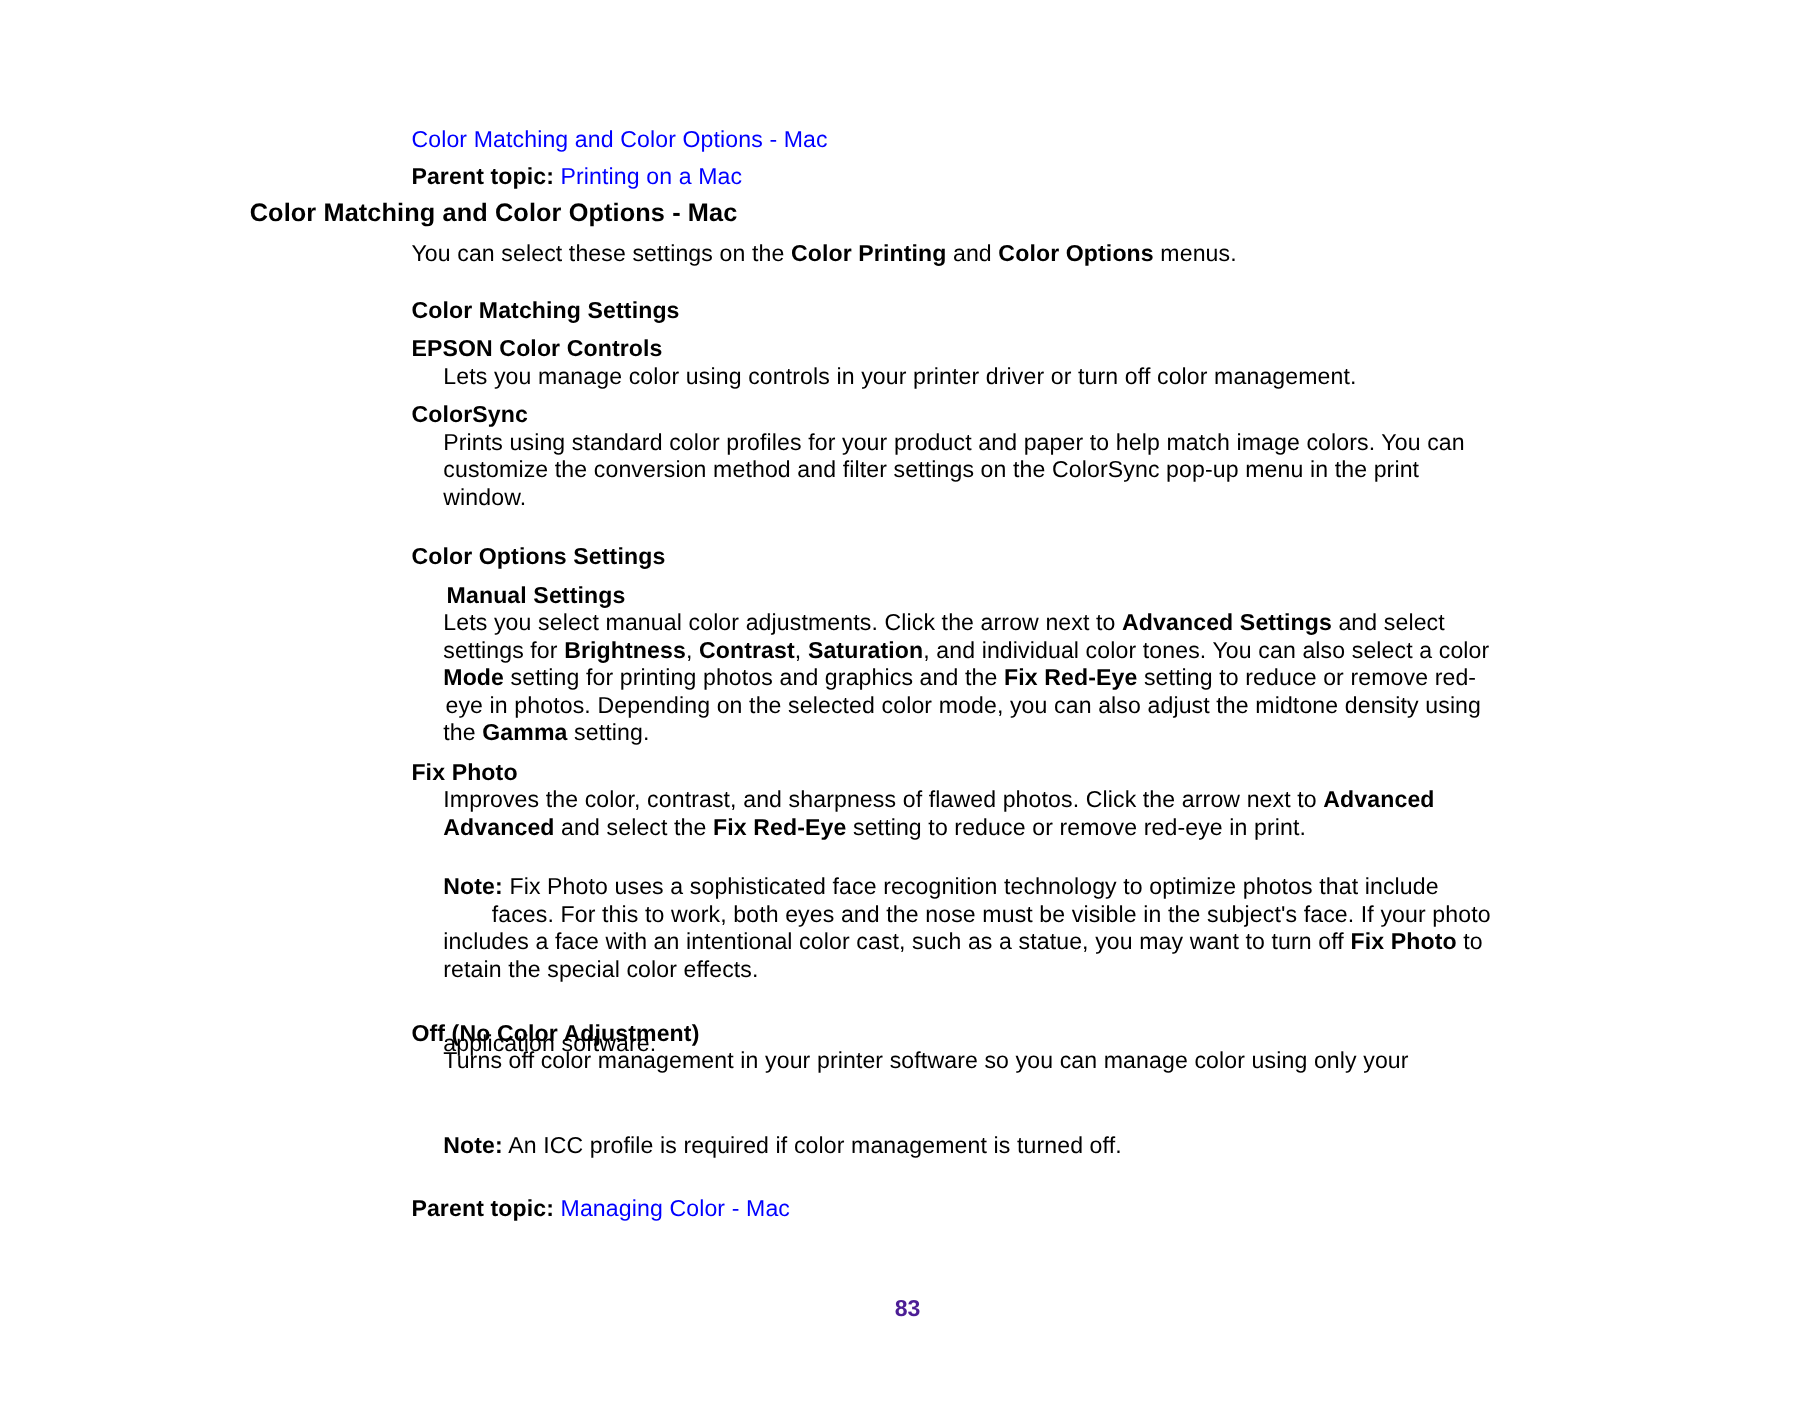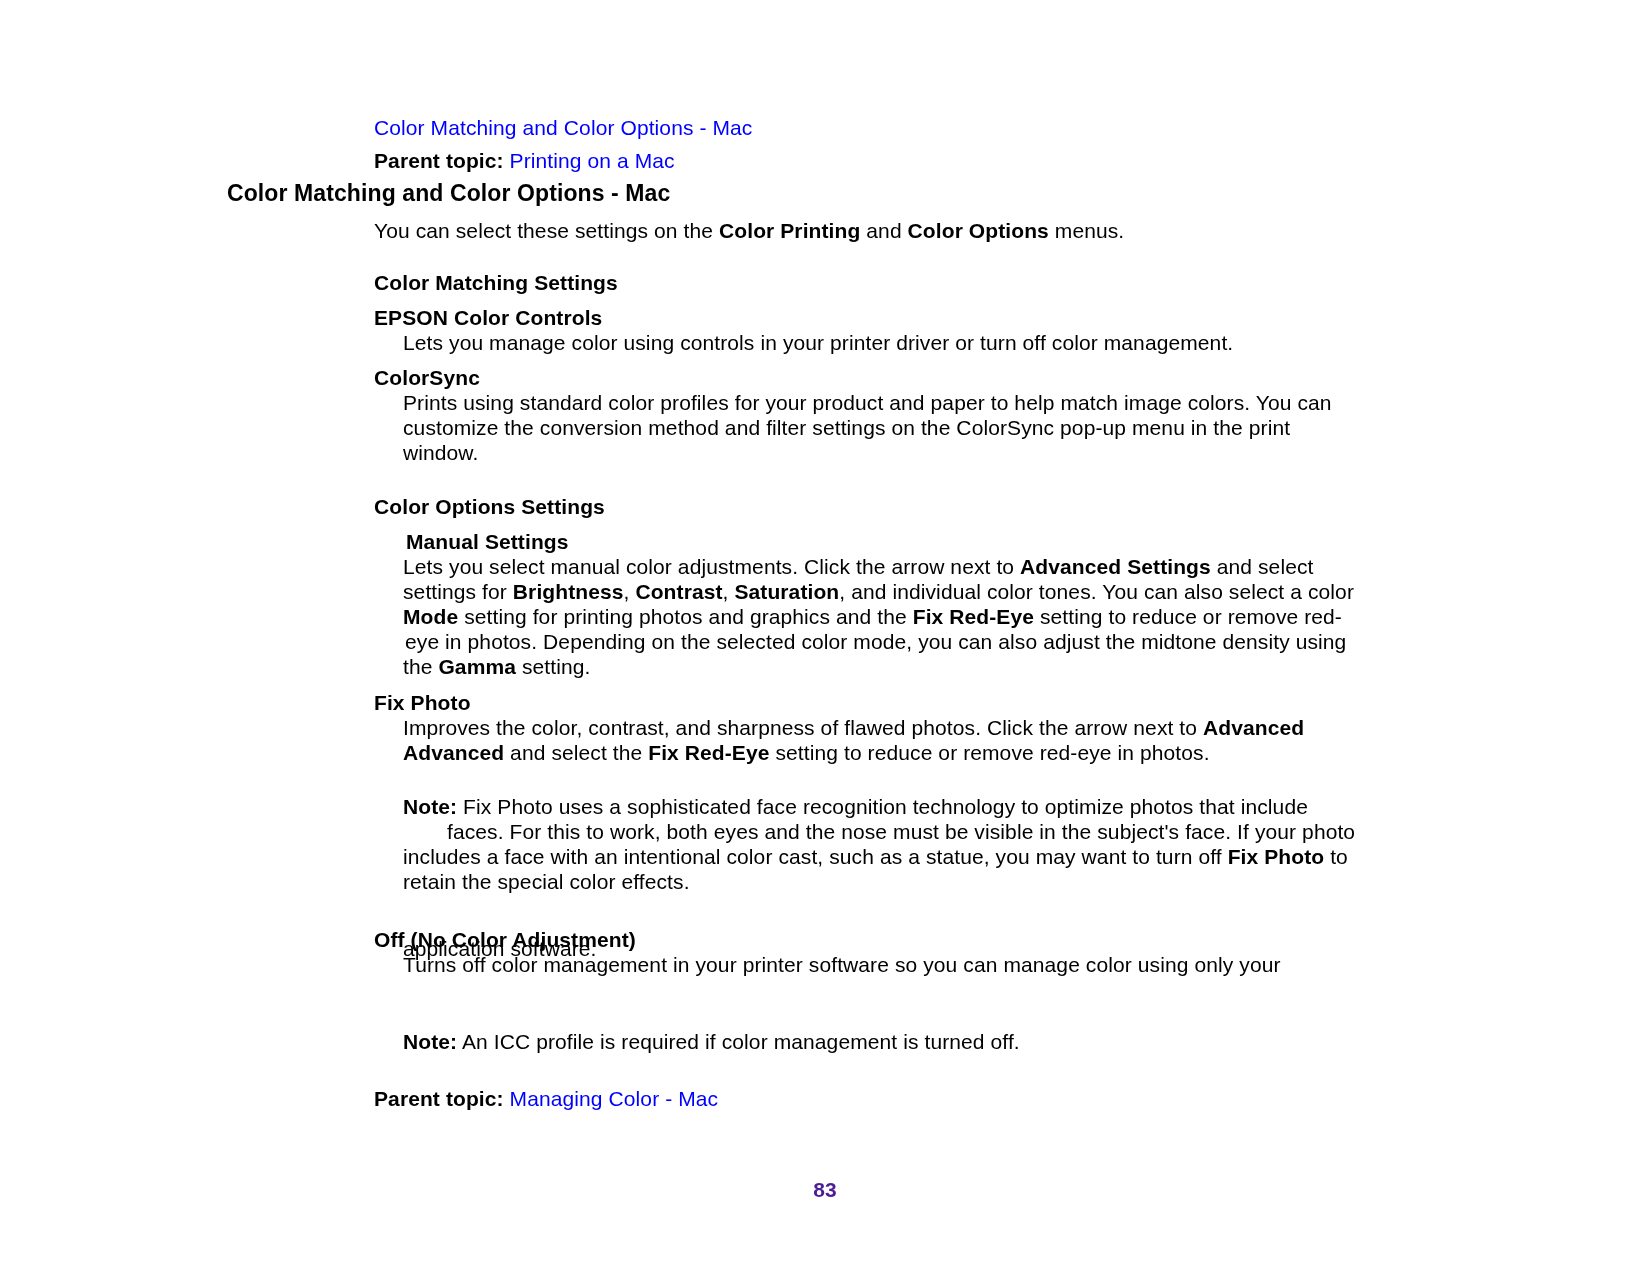--- a/index.html
+++ b/index.html
@@ -49,21 +49,21 @@
       <div class="line" style="left: 403px; top: 440px;"><span>window.</span></div>
       <div class="line" style="left: 374px; top: 494px;"><span class="b">Color Options Settings</span></div>
       <div class="line" style="left: 374px; top: 529px; margin-left: 32px;"><span class="b">Manual Settings</span></div>
       <div class="line" style="left: 403px; top: 554px;"><span>Lets you select manual color adjustments. Click the arrow next to </span><span class="b">Advanced Settings</span><span> and select</span></div>
       <div class="line" style="left: 403px; top: 579px;"><span>settings for </span><span class="b">Brightness</span><span>, </span><span class="b">Contrast</span><span>, </span><span class="b">Saturation</span><span>, and individual color tones. You can also select a color</span></div>
       <div class="line" style="left: 403px; top: 604px;"><span class="b">Mode</span><span> setting for printing photos and graphics and the </span><span class="b">Fix Red-Eye</span><span> setting to reduce or remove red-</span></div>
       <div class="line" style="left: 405px; top: 629px;"><span>eye in photos. Depending on the selected color mode, you can also adjust the midtone density using</span></div>
       <div class="line" style="left: 403px; top: 654px;"><span>the </span><span class="b">Gamma</span><span> setting.</span></div>
       <div class="line" style="left: 374px; top: 690px;"><span class="b">Fix Photo</span></div>
       <div class="line" style="left: 403px; top: 715px;"><span>Improves the color, contrast, and sharpness of flawed photos. Click the arrow next to </span><span class="b">Advanced</span></div>
-      <div class="line" style="left: 403px; top: 740px;"><span class="b">Advanced</span><span> and select the </span><span class="b">Fix Red-Eye</span><span> setting to reduce or remove red-eye in photos.</span></div>
+      <div class="line" style="left: 403px; top: 740px;"><span class="b">Advanced</span><span> and select the </span><span class="b">Fix Red-Eye</span><span> setting to reduce or remove red-eye in print.</span></div>
       <div class="line" style="left: 403px; top: 794px;"><span class="b">Note:</span><span> Fix Photo uses a sophisticated face recognition technology to optimize photos that include</span></div>
       <div class="line" style="left: 403px; top: 819px; margin-left: 44px;"><span>faces. For this to work, both eyes and the nose must be visible in the subject's face. If your photo</span></div>
       <div class="line" style="left: 403px; top: 844px;"><span>includes a face with an intentional color cast, such as a statue, you may want to turn off </span><span class="b">Fix Photo</span><span> to</span></div>
       <div class="line" style="left: 403px; top: 869px;"><span>retain the special color effects.</span></div>
       <div class="line" style="left: 374px; top: 927px;"><span class="b">Off (No Color Adjustment)</span></div>
       <div class="line" style="left: 403px; top: 952px;"><span>Turns off color management in your printer software so you can manage color using only your</span></div>
       <div class="line" style="left: 403px; top: 936px;"><span>application software.</span></div>
       <div class="line" style="left: 403px; top: 1029px;"><span class="b">Note:</span><span> An ICC profile is required if color management is turned off.</span></div>
       <div class="line" style="left: 374px; top: 1086px;"><span class="b">Parent topic: </span><span class="a">Managing Color - Mac</span></div>
     </div>

